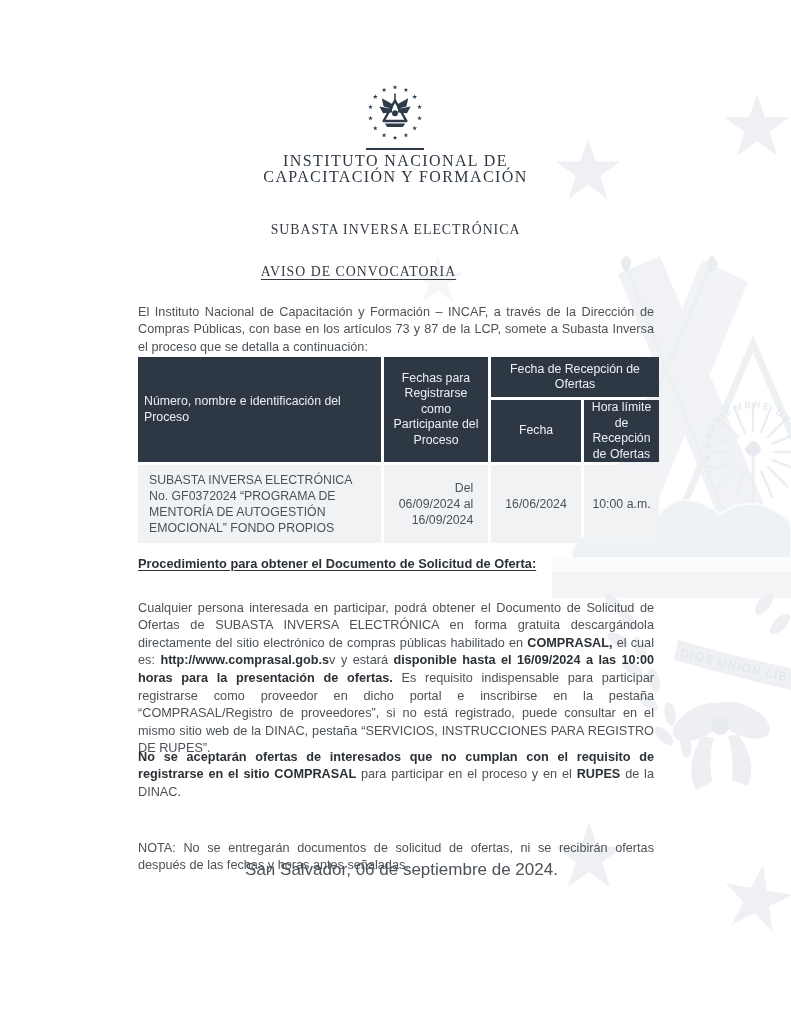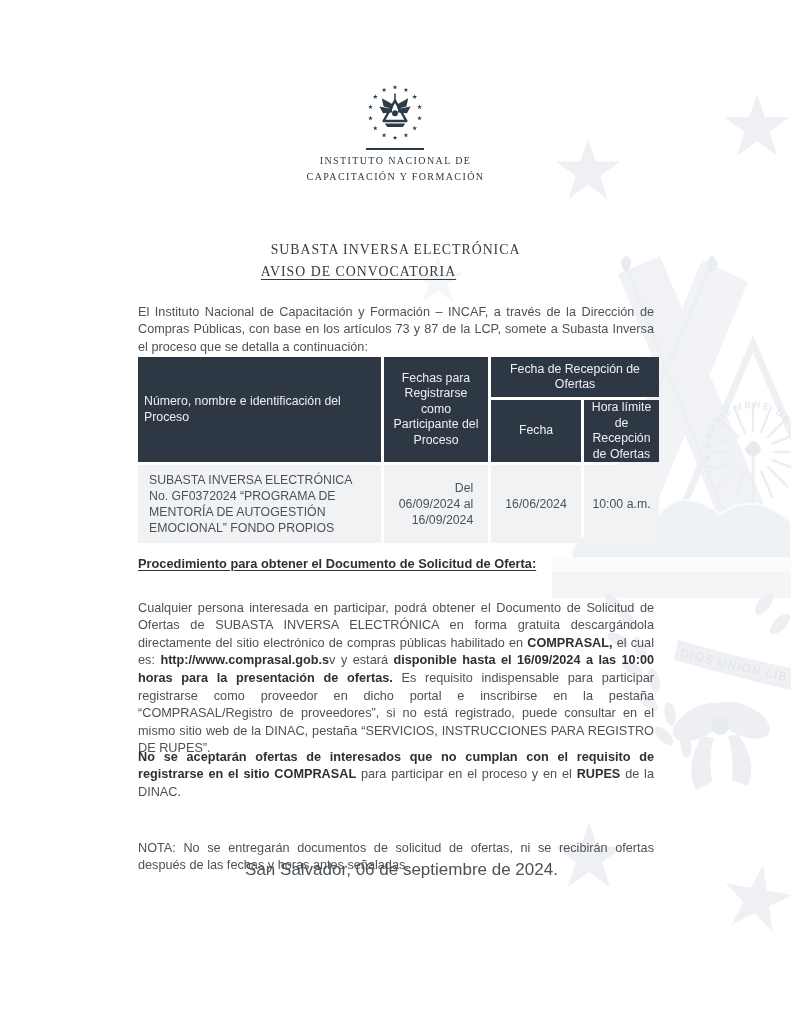--- a/index.html
+++ b/index.html
@@ -12,24 +12,24 @@
   
   .wm-layer{position:absolute; inset:0; z-index:0; pointer-events:none;}
   .wm-star{position:absolute;}
   
   .content{position:absolute; inset:0; z-index:1;}
   .logo-emblem{left:365px; top:84px; width:60px; height:62px;}
   .logo-line{left:366px; top:148px; width:58px; height:2px; background:#2d3a48;}
   .inst-name{
     left:0; top:153px; width:791px; text-align:center;
     font-family:"Liberation Serif","DejaVu Serif",serif;
-    font-size:10px; line-height:15.5px; letter-spacing:1.4px; color:#2e3842;
+    font-size:16px; line-height:15.5px; letter-spacing:1.4px; color:#2e3842;
   }
   .doc-title{
-    left:0; top:242px; width:791px; text-align:center;
+    left:0; top:222px; width:791px; text-align:center;
     font-family:"Liberation Serif","DejaVu Serif",serif;
     font-size:13.8px; letter-spacing:1px; color:#343b42;
   }
   .doc-subtitle{
     left:0; top:264px; width:717px; text-align:center;
     font-family:"Liberation Serif","DejaVu Serif",serif;
     font-size:13.8px; letter-spacing:1px; color:#343b42;
     text-decoration:underline; text-underline-offset:3px;
   }
   .para{

